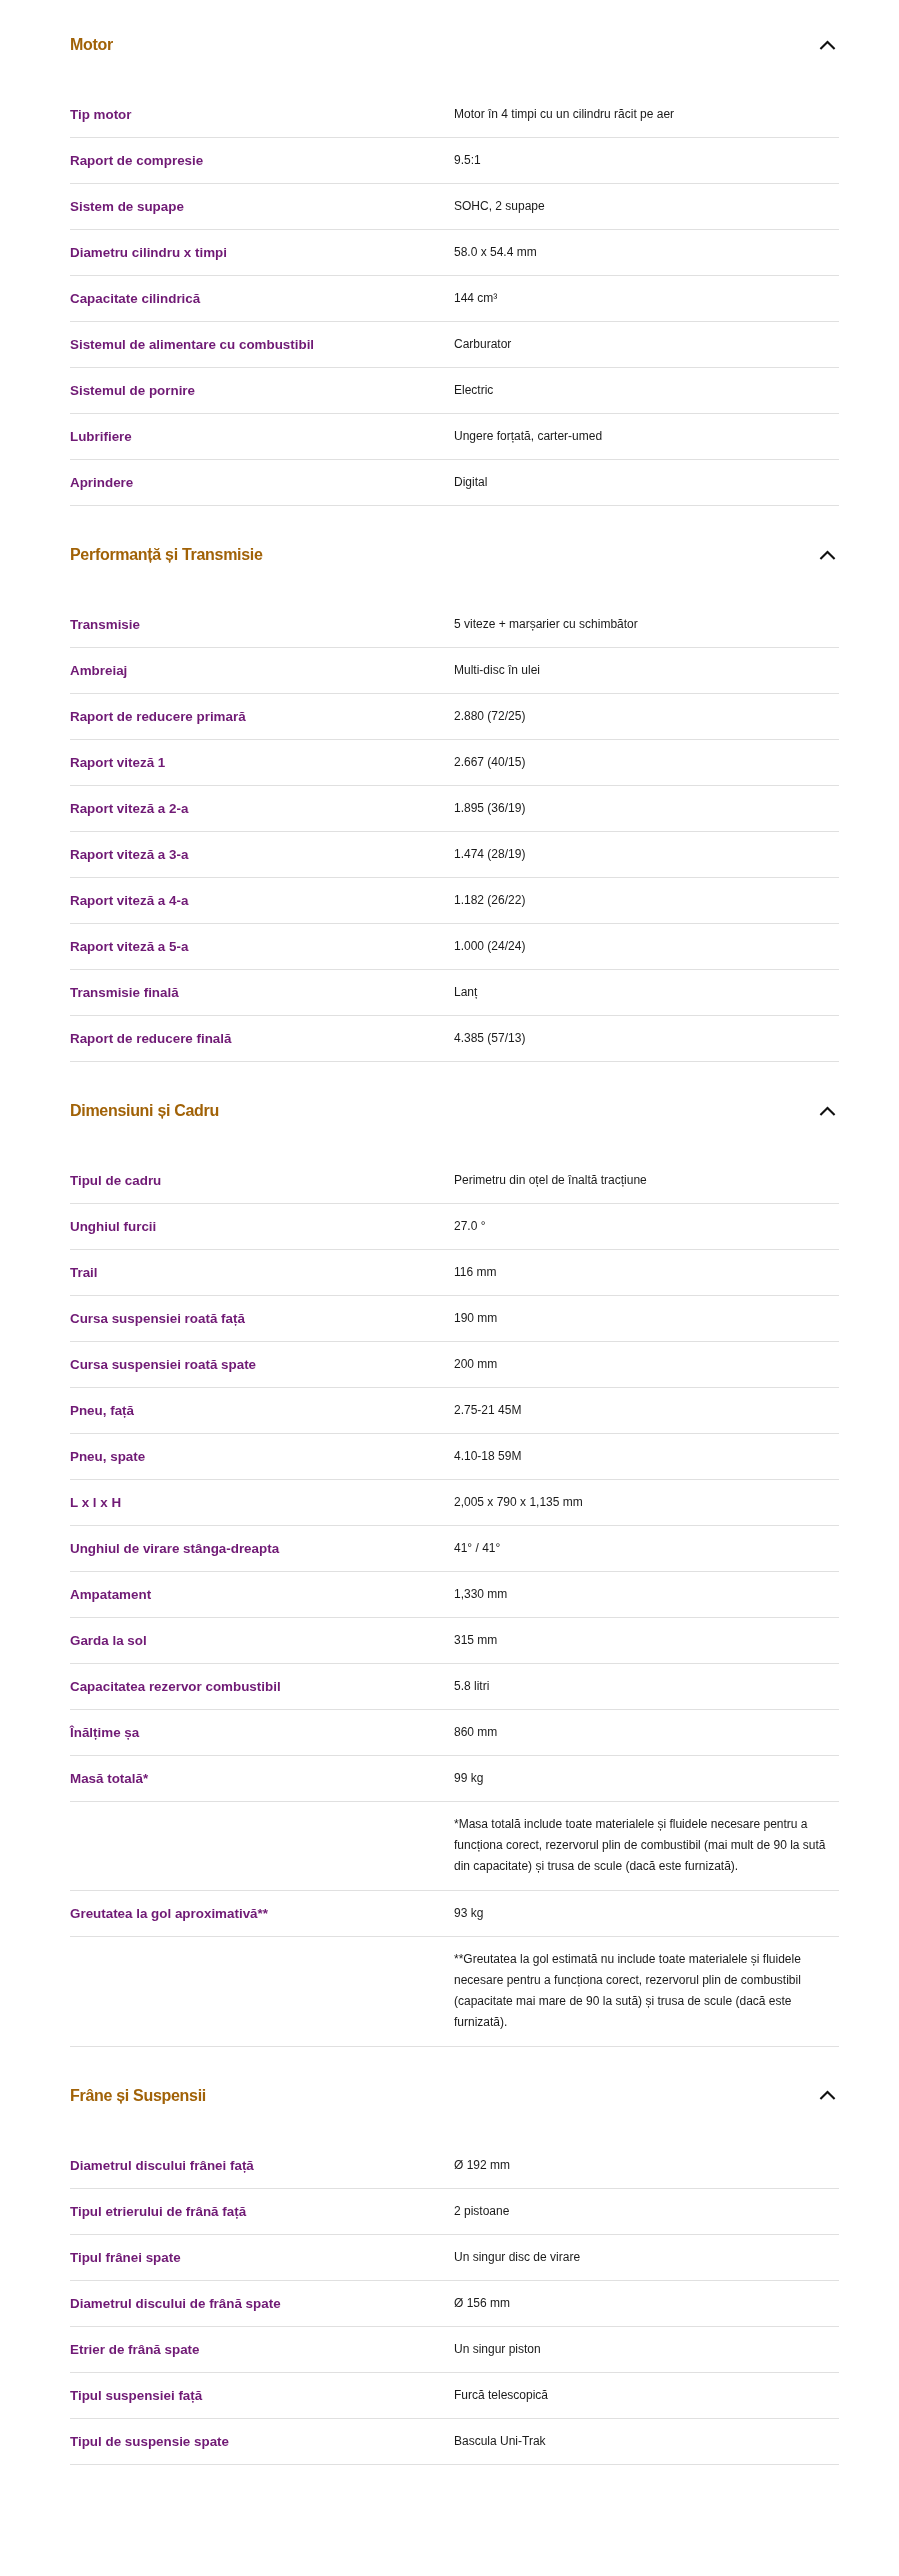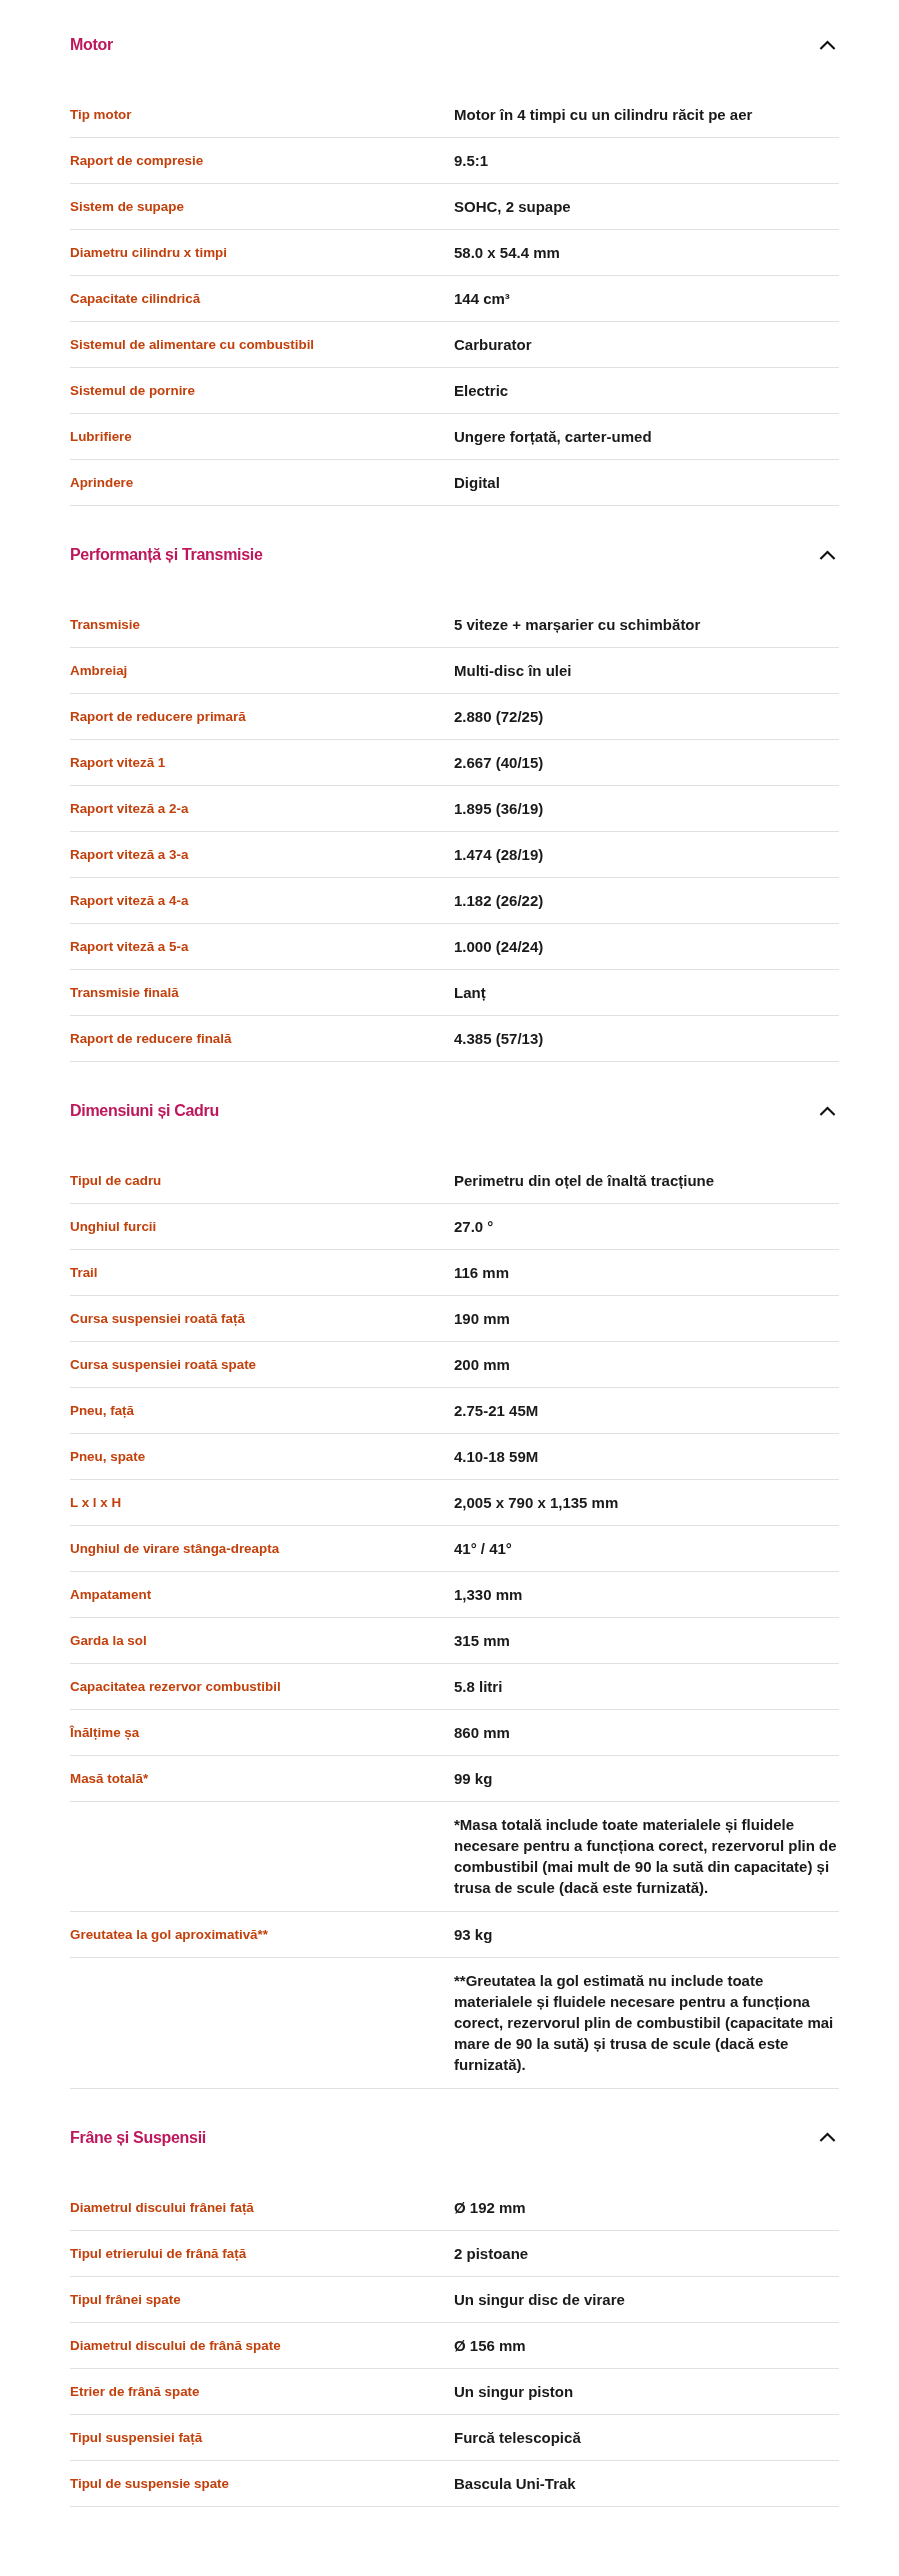--- a/index.html
+++ b/index.html
@@ -24,21 +24,21 @@
     align-items:center;
     justify-content:space-between;
     margin:40px 0 38px 0;
     cursor:pointer;
   }
   .section:first-child .section-header { margin-top:0; }
   .section-title {
     font-size:16px;
     font-weight:700;
     letter-spacing:-0.3px;
-    color:#be185d;
+    color:#a16207;
   }
   .chevron {
     display:inline-flex;
     align-items:center;
     justify-content:center;
     width:19px;
     height:13.4px;
     margin-right:1.9px;
   }
   .chevron svg { display:block; }
@@ -48,26 +48,26 @@
     min-height:46px;
     border-bottom:1px solid #e0e0e0;
   }
   .spec-label {
     width:384px;
     flex:0 0 384px;
     padding-right:23px;
     font-size:13.4px;
     font-weight:700;
     line-height:17px;
-    color:#c2410c;
+    color:#701a75;
   }
   .spec-value {
     flex:1;
-    font-size:15px;
-    font-weight:700;
+    font-size:12px;
+    font-weight:400;
     line-height:17px;
     color:#1a1a1a;
   }
   .note-row {
     align-items:center;
     padding:12.4px 0;
   }
   .note-text {
     line-height:21px;
     max-width:401px;

